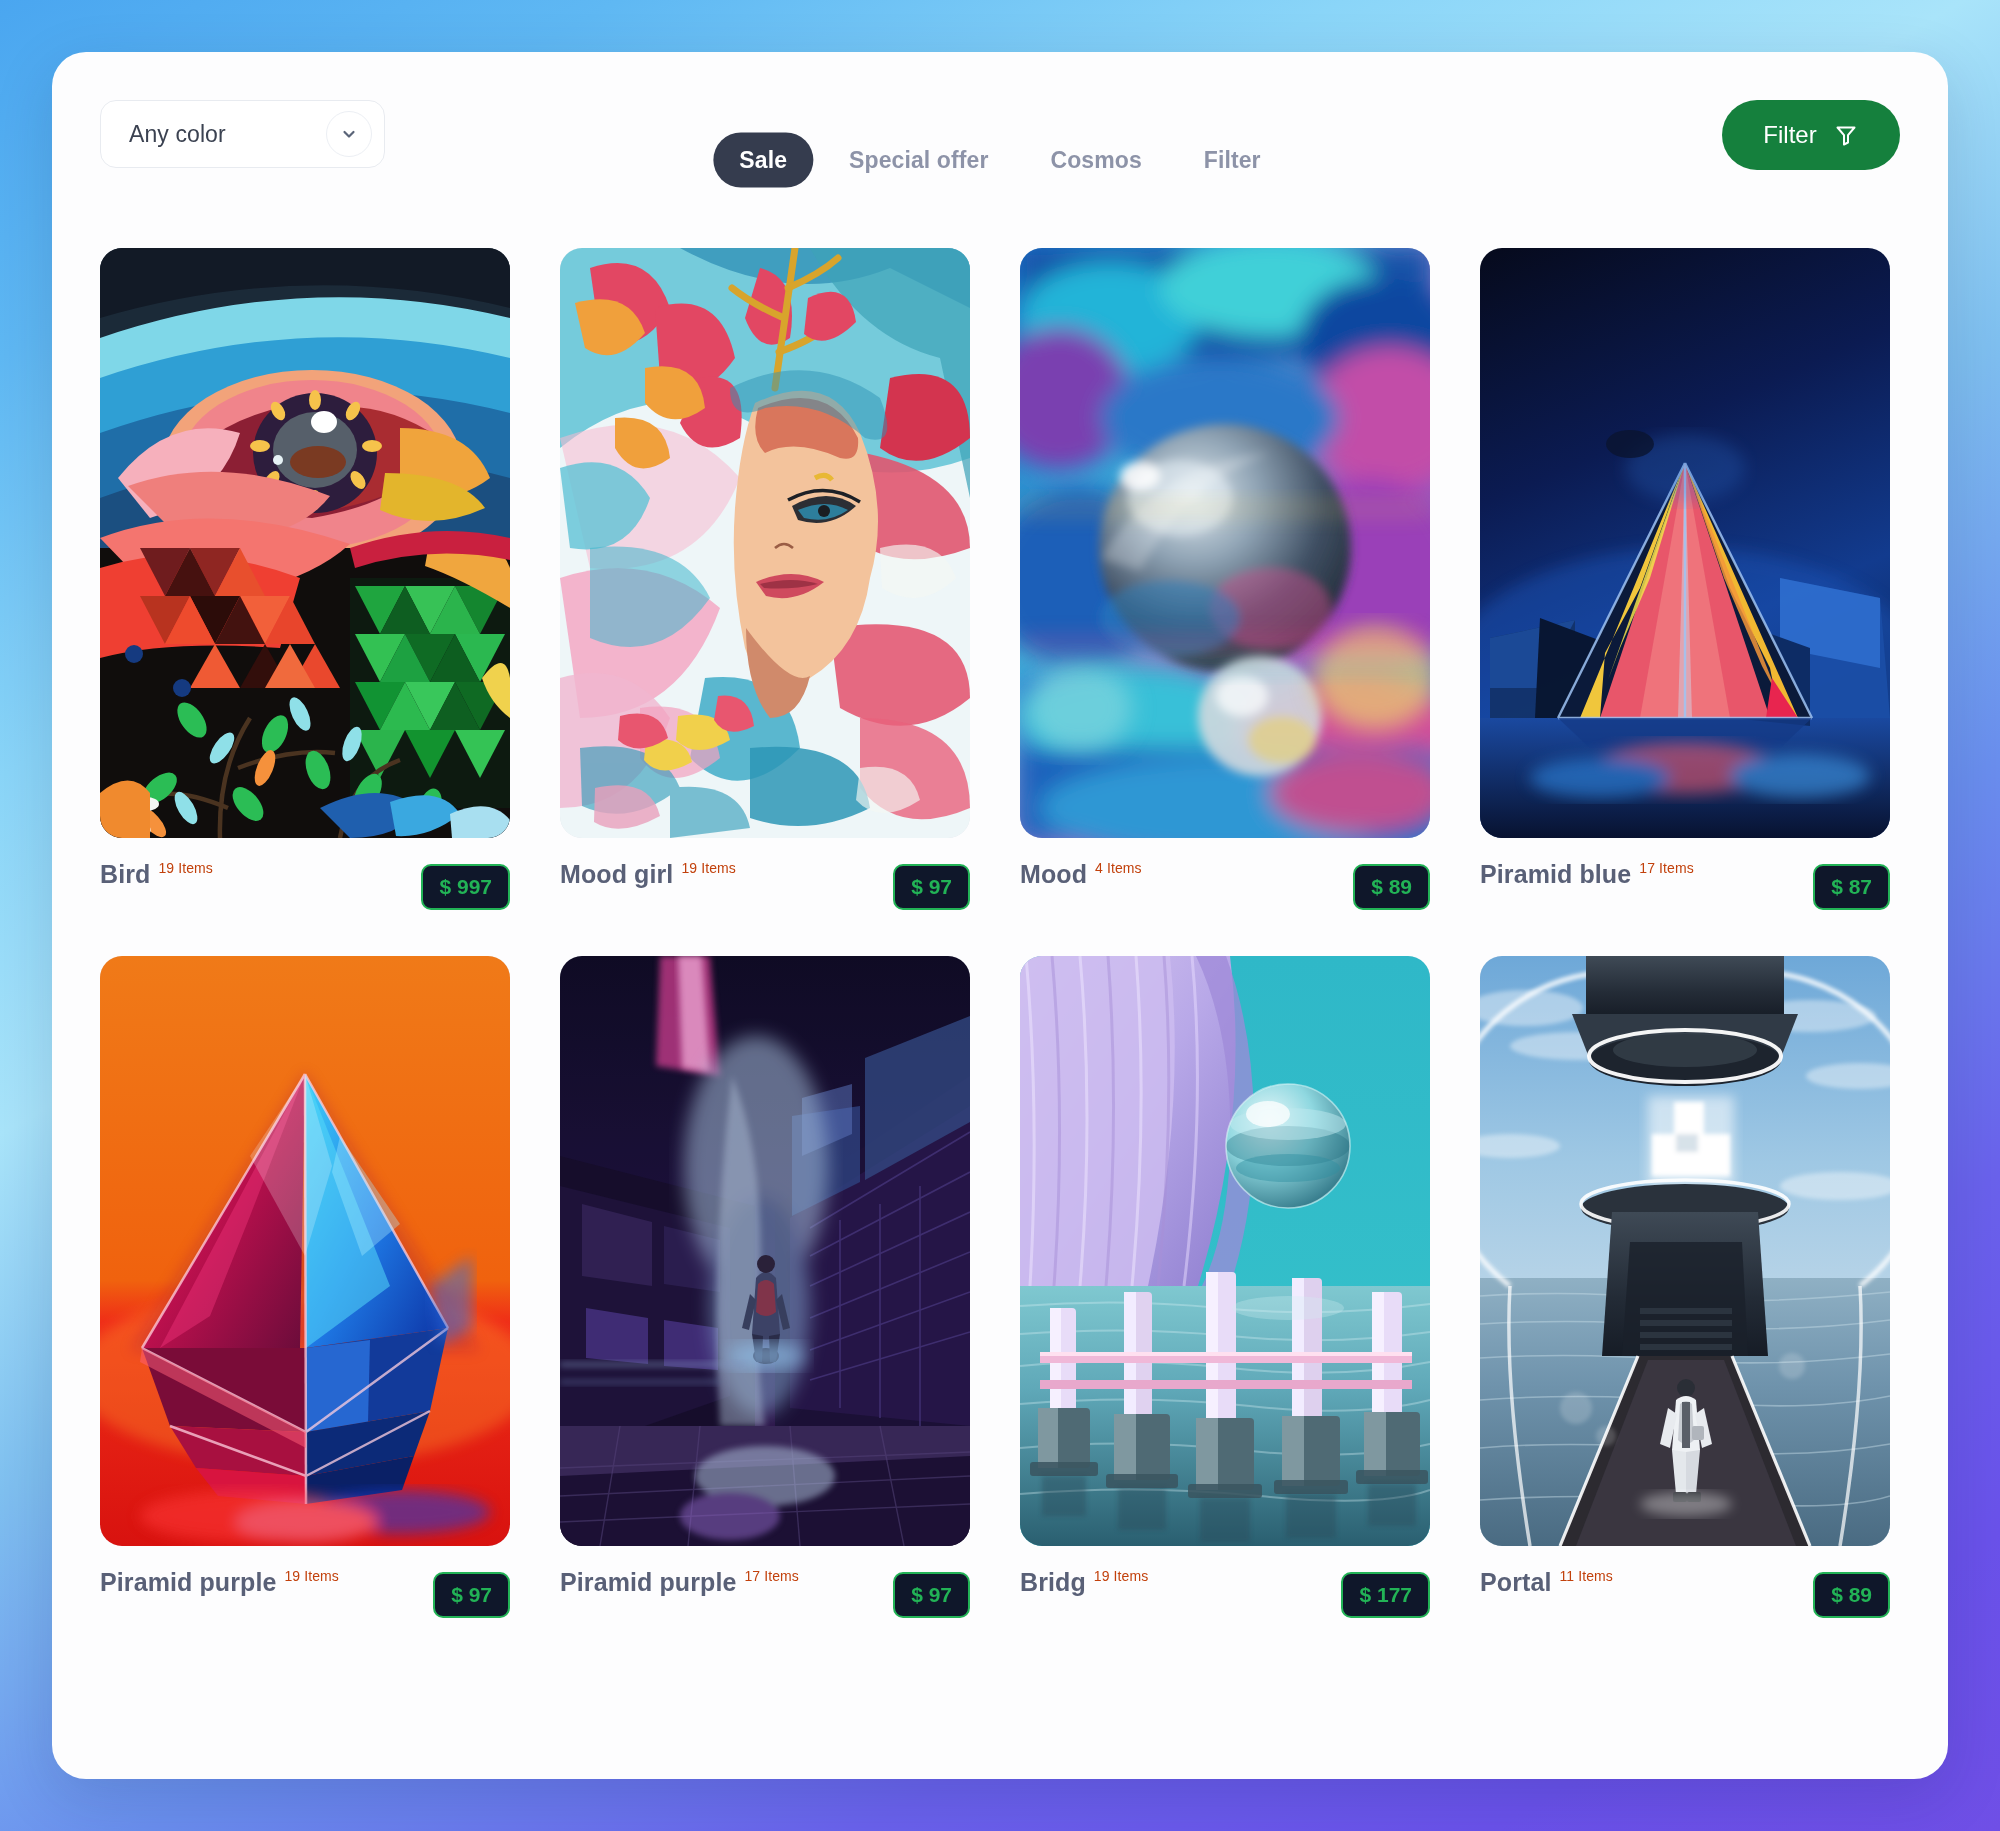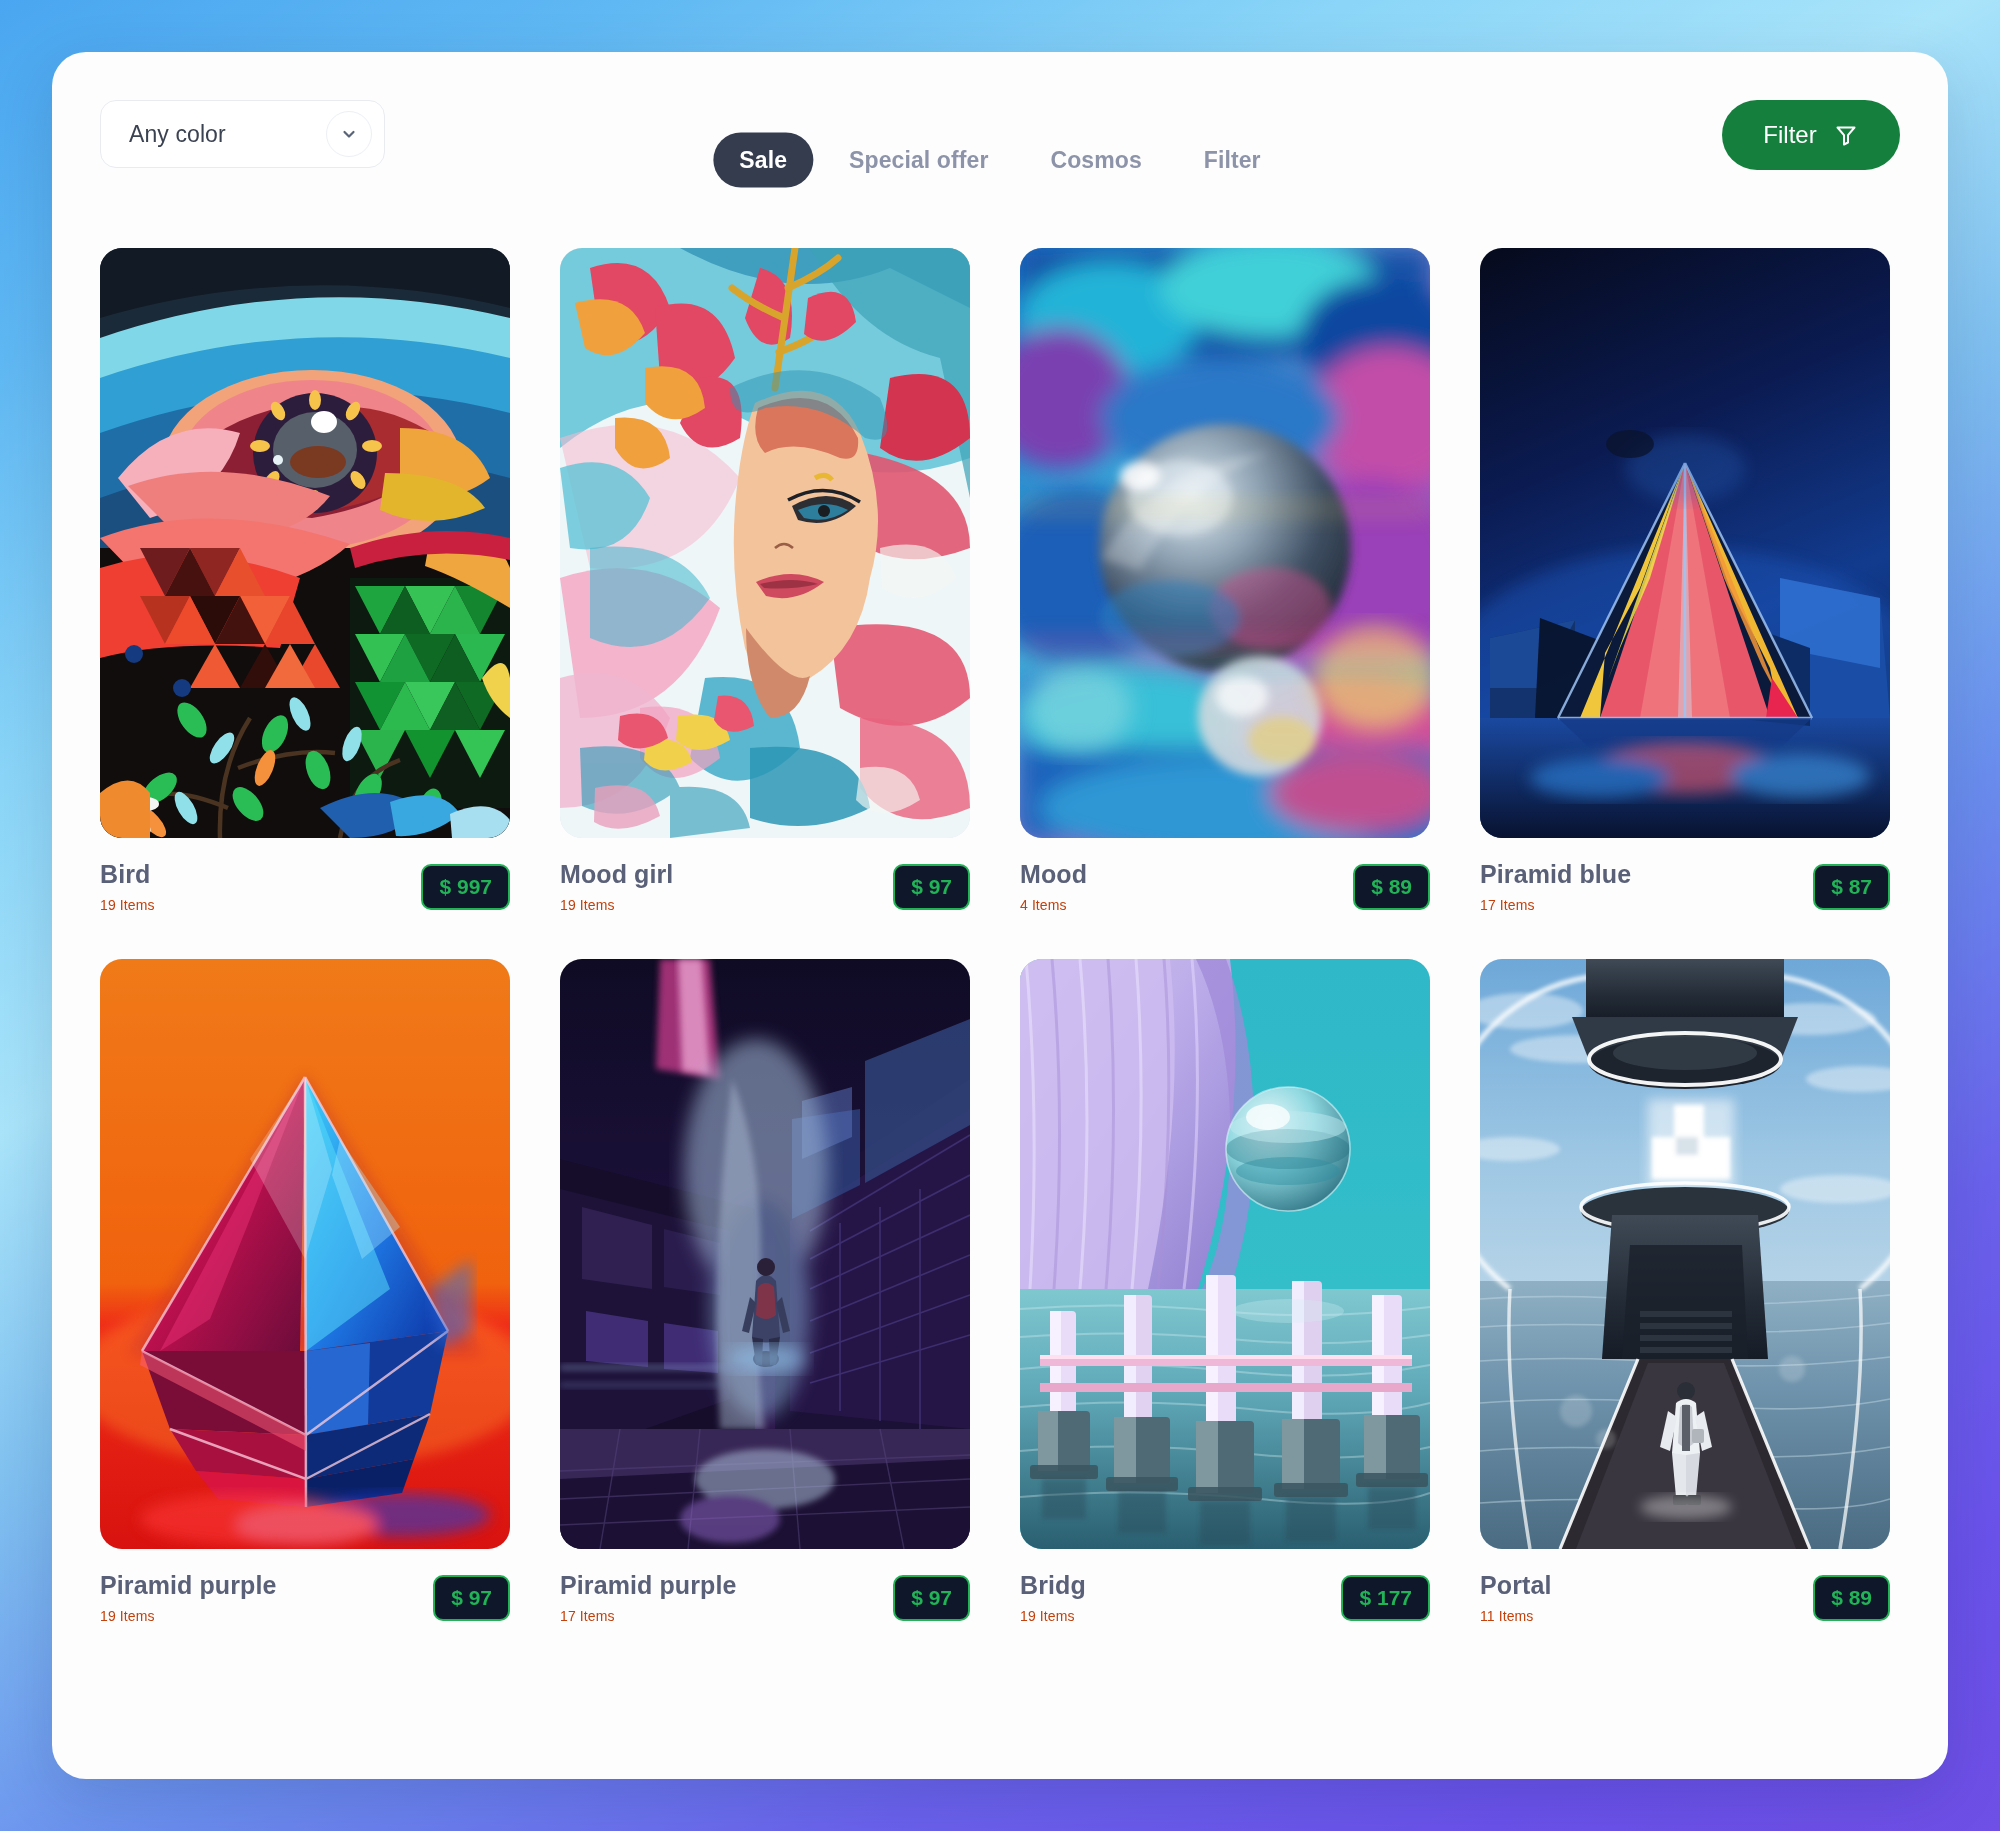--- a/index.html
+++ b/index.html
@@ -147,21 +147,21 @@
     background: #dfe4ea;
   }
   .thumb svg { display: block; width: 100%; height: 100%; }
 
   .card-meta {
     margin-top: 22px;
     display: flex;
     align-items: flex-start;
     justify-content: space-between;
   }
-  .card-text { display: flex; flex-direction: column; gap: 8px; }
+  .card-text { display: flex; flex-direction: row; gap: 8px; }
   .card-title {
     font-size: 25px;
     font-weight: bold;
     color: #596077;
     letter-spacing: .1px;
   }
   .card-sub {
     font-size: 14px;
     color: #c2410c;
     letter-spacing: .1px;

